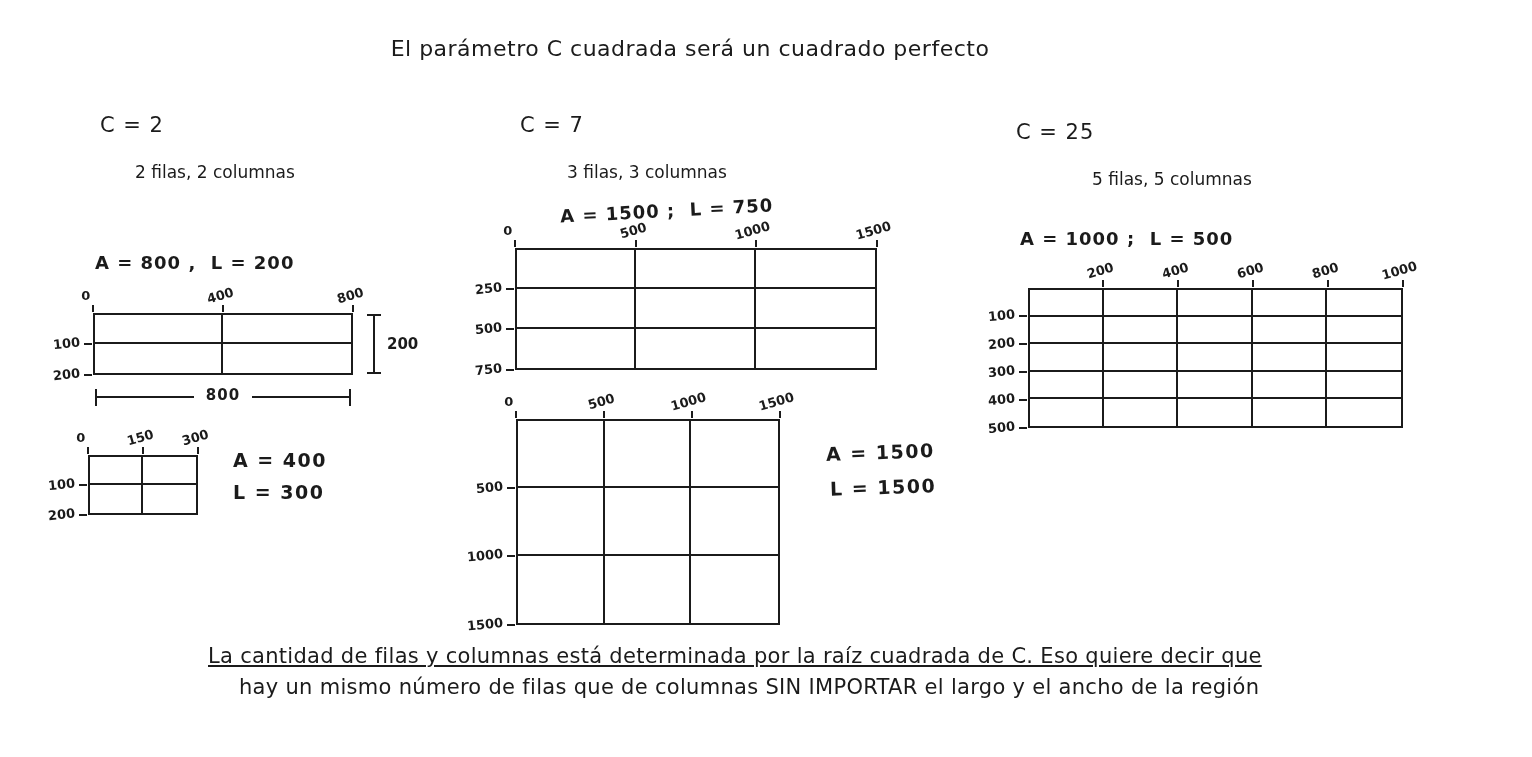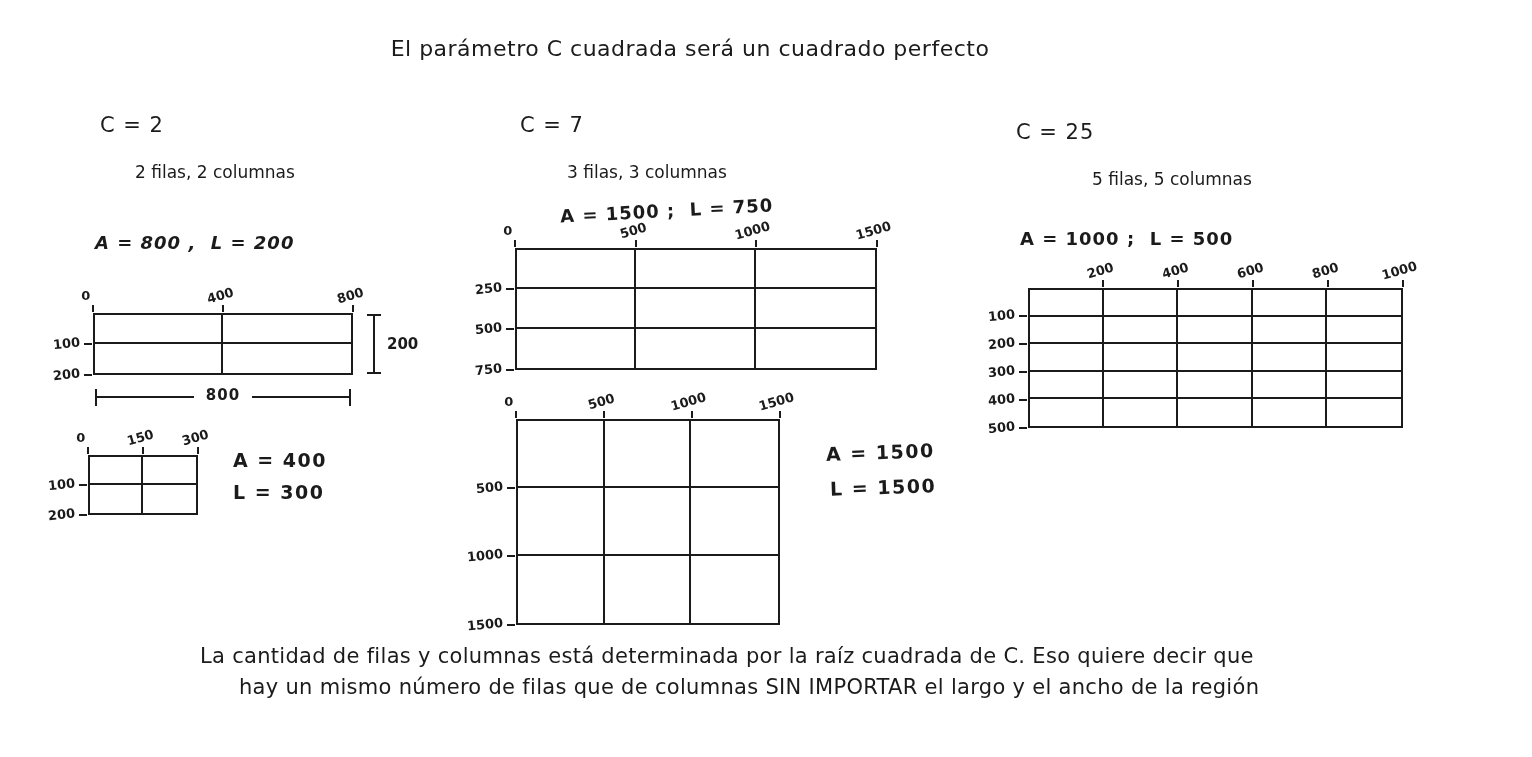--- a/index.html
+++ b/index.html
@@ -43,21 +43,21 @@
   .dline{flex:1;height:2.5px;background:#1b1b1b;}
   .dlabel{font-size:15px;font-weight:bold;padding:0 12px;transform:translateY(-2px);letter-spacing:1px;}
 </style>
 </head>
 <body>
 
 <div class="abs title" style="left:380px;top:36px;width:620px;">El parámetro C cuadrada será un cuadrado perfecto</div>
 
 <div class="abs c-label" style="left:100px;top:113px;">C = 2</div>
 <div class="abs rc-label" style="left:135px;top:162px;">2 filas, 2 columnas</div>
-<div class="abs params" style="left:95px;top:232px;font-style:italic;">A = 800 ,  L = 200</div>
+<div class="abs params" style="left:95px;top:252px;">A = 800 ,  L = 200</div>
 
 <div class="gridwrap" style="left:93px;top:313px;width:260px;height:62px;">
     <div class="gridbox" style="grid-template-columns: repeat(2, 1fr); grid-template-rows: repeat(2, 1fr);">
       <div class="cell"></div>
       <div class="cell last-col"></div>
       <div class="cell last-row"></div>
       <div class="cell last-col last-row"></div>
     </div>
   <div class="dim-v">
     <span class="dim-v-line"></span>
@@ -212,14 +212,14 @@
     <span class="ytick" style="top: 40%;"></span>
     <span class="ylab" style="top: 40%;">200</span>
     <span class="ytick" style="top: 60%;"></span>
     <span class="ylab" style="top: 60%;">300</span>
     <span class="ytick" style="top: 80%;"></span>
     <span class="ylab" style="top: 80%;">400</span>
     <span class="ytick" style="top: 100%;"></span>
     <span class="ylab" style="top: 100%;">500</span>
   </div>
 
-<div class="abs footer" style="left:200px;top:644px;">La cantidad de filas y columnas está determinada por la raíz cuadrada de C. Eso quiere decir que</div>
+<div class="abs footer" style="left:208px;top:644px;text-decoration:underline;">La cantidad de filas y columnas está determinada por la raíz cuadrada de C. Eso quiere decir que</div>
 <div class="abs footer" style="left:197px;top:675px;margin-left:42px;">hay un mismo número de filas que de columnas SIN IMPORTAR el largo y el ancho de la región</div>
 
 </body></html>

